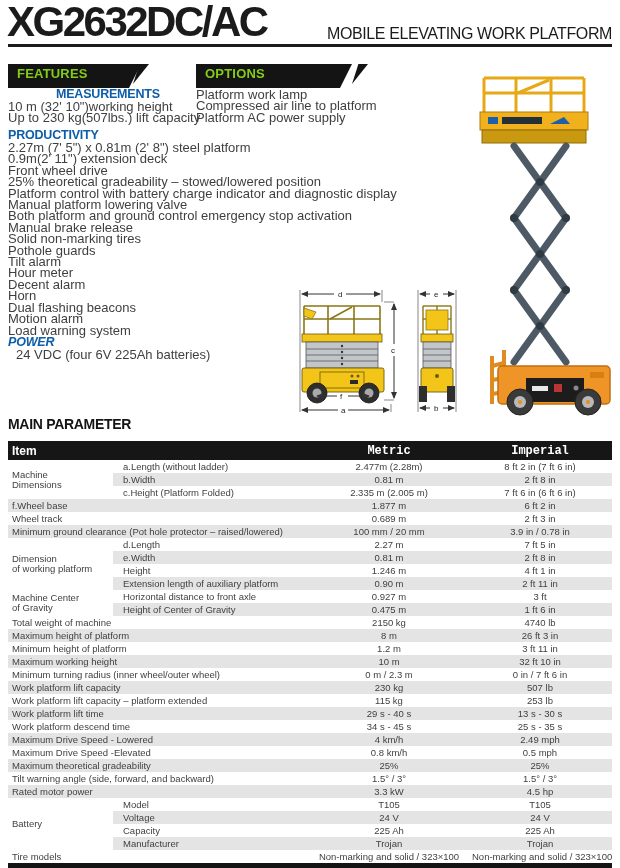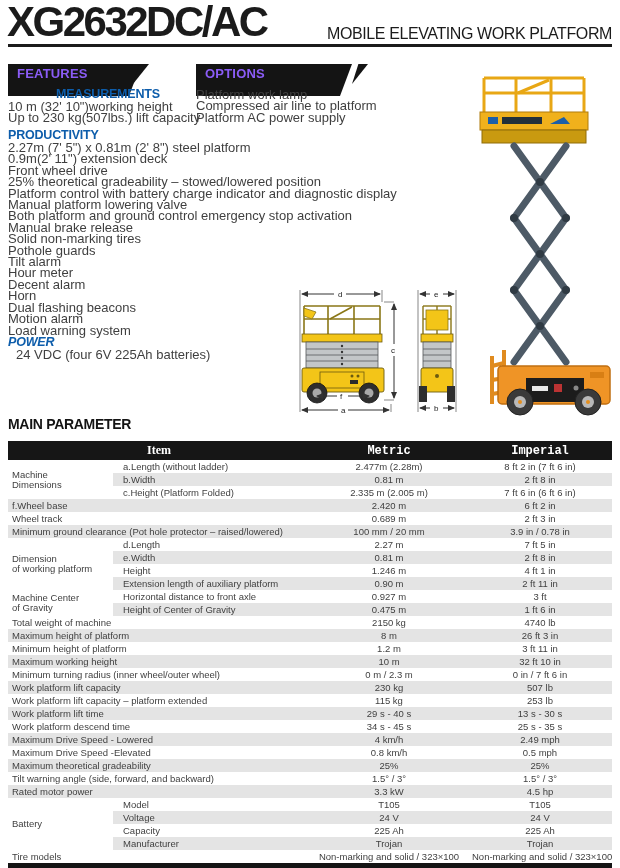--- a/index.html
+++ b/index.html
@@ -4,42 +4,42 @@
 <style>
   html,body { margin:0; padding:0; background:#fff; }
   .page { position:relative; width:620px; height:868px; background:#fff; overflow:hidden;
           font-family:"Liberation Sans", sans-serif; color:#222; }
 
   .title { position:absolute; left:7px; top:-2px; font-size:42px; font-weight:bold;
            letter-spacing:-2.5px; color:#1b1b1b; }
   .subtitle { position:absolute; right:8px; top:25px; font-size:16px; letter-spacing:-0.4px; color:#1b1b1b; }
   .header-rule { position:absolute; left:8px; top:44px; width:604px; height:3px; background:#1b1b1b; }
 
-  .banner { position:absolute; top:64px; height:32px; background:#141414; color:#8b5cf6;
+  .banner { position:absolute; top:64px; height:24px; background:#141414; color:#84cc16;
             font-weight:bold; font-size:13px; line-height:20px; padding-left:9px; box-sizing:border-box;
             letter-spacing:0.2px;
             clip-path: polygon(0 0, calc(100% - 6px) 0, calc(100% - 18px) 100%, 0 100%); }
   .banner-tail { position:absolute; top:64px; width:16px; height:20px; background:#141414;
                  clip-path: polygon(40% 0, 100% 0, 0 100%); }
 
   .sec-head { position:absolute; font-size:12.5px; font-weight:bold; color:#0d5dab; letter-spacing:-0.2px; }
   .feat-lines { position:absolute; font-size:13px; line-height:11.4px; color:#3f3f3f; }
   .feat-line { white-space:nowrap; }
 
   .fig { position:absolute; }
 
   .mp-title { position:absolute; left:8px; top:416px; font-size:14px; font-weight:bold;
               letter-spacing:-0.3px; color:#141414; }
   .table-wrap { position:absolute; left:8px; top:441px; width:604px; }
   table.params { border-collapse:collapse; table-layout:fixed; width:604px; }
   table.params col.c-group { width:105px; } table.params col.c-item { width:197px; }
   table.params col.c-metric { width:158px; } table.params col.c-imp { width:144px; }
   table.params th { background:#161616; color:#fff; font-size:12px; font-weight:bold;
                     height:19px; padding:0 4px; }
-  th.h-item { text-align:center; padding-left:48px;font-family:Liberation Serif, serif; }
+  th.h-item { text-align:left; padding-left:48px; }
   th.h-num { text-align:center;font-family:Liberation Mono, monospace; }
   table.params td { font-size:9.5px; color:#3f3f3f; height:13px; padding:0 4px; line-height:10px;
                     overflow:visible; }
   tbody tr:nth-child(even) td:not(.group-cell) { background:#e4e4e4; }
   td.group-cell { background:#fff; padding-left:50px; vertical-align:middle;
                   white-space:pre-line; line-height:10.5px; }
   td.item-cell { text-align:left; padding-left:56px; white-space:nowrap; }
   td.item-cell.sub { padding-left:10px; }
   td.num { text-align:center; white-space:nowrap; }
   .bottom-bar { height:5px; background:#141414; }
@@ -286,21 +286,21 @@
             <td class="num">0.81 m</td>
             <td class="num">2 ft 8 in</td>
           </tr>
           <tr>
             <td class="item-cell sub">c.Height (Platform Folded)</td>
             <td class="num">2.335 m (2.005 m)</td>
             <td class="num">7 ft 6 in (6 ft 6 in)</td>
           </tr>
           <tr>
             <td class="item-cell" colspan="2">f.Wheel base</td>
-            <td class="num">2.420 m</td>
+            <td class="num">1.877 m</td>
             <td class="num">6 ft 2 in</td>
           </tr>
           <tr>
             <td class="item-cell" colspan="2">Wheel track</td>
             <td class="num">0.689 m</td>
             <td class="num">2 ft 3 in</td>
           </tr>
           <tr>
             <td class="item-cell" colspan="2">Minimum ground clearance (Pot hole protector – raised/lowered)</td>
             <td class="num">100 mm / 20 mm</td>

